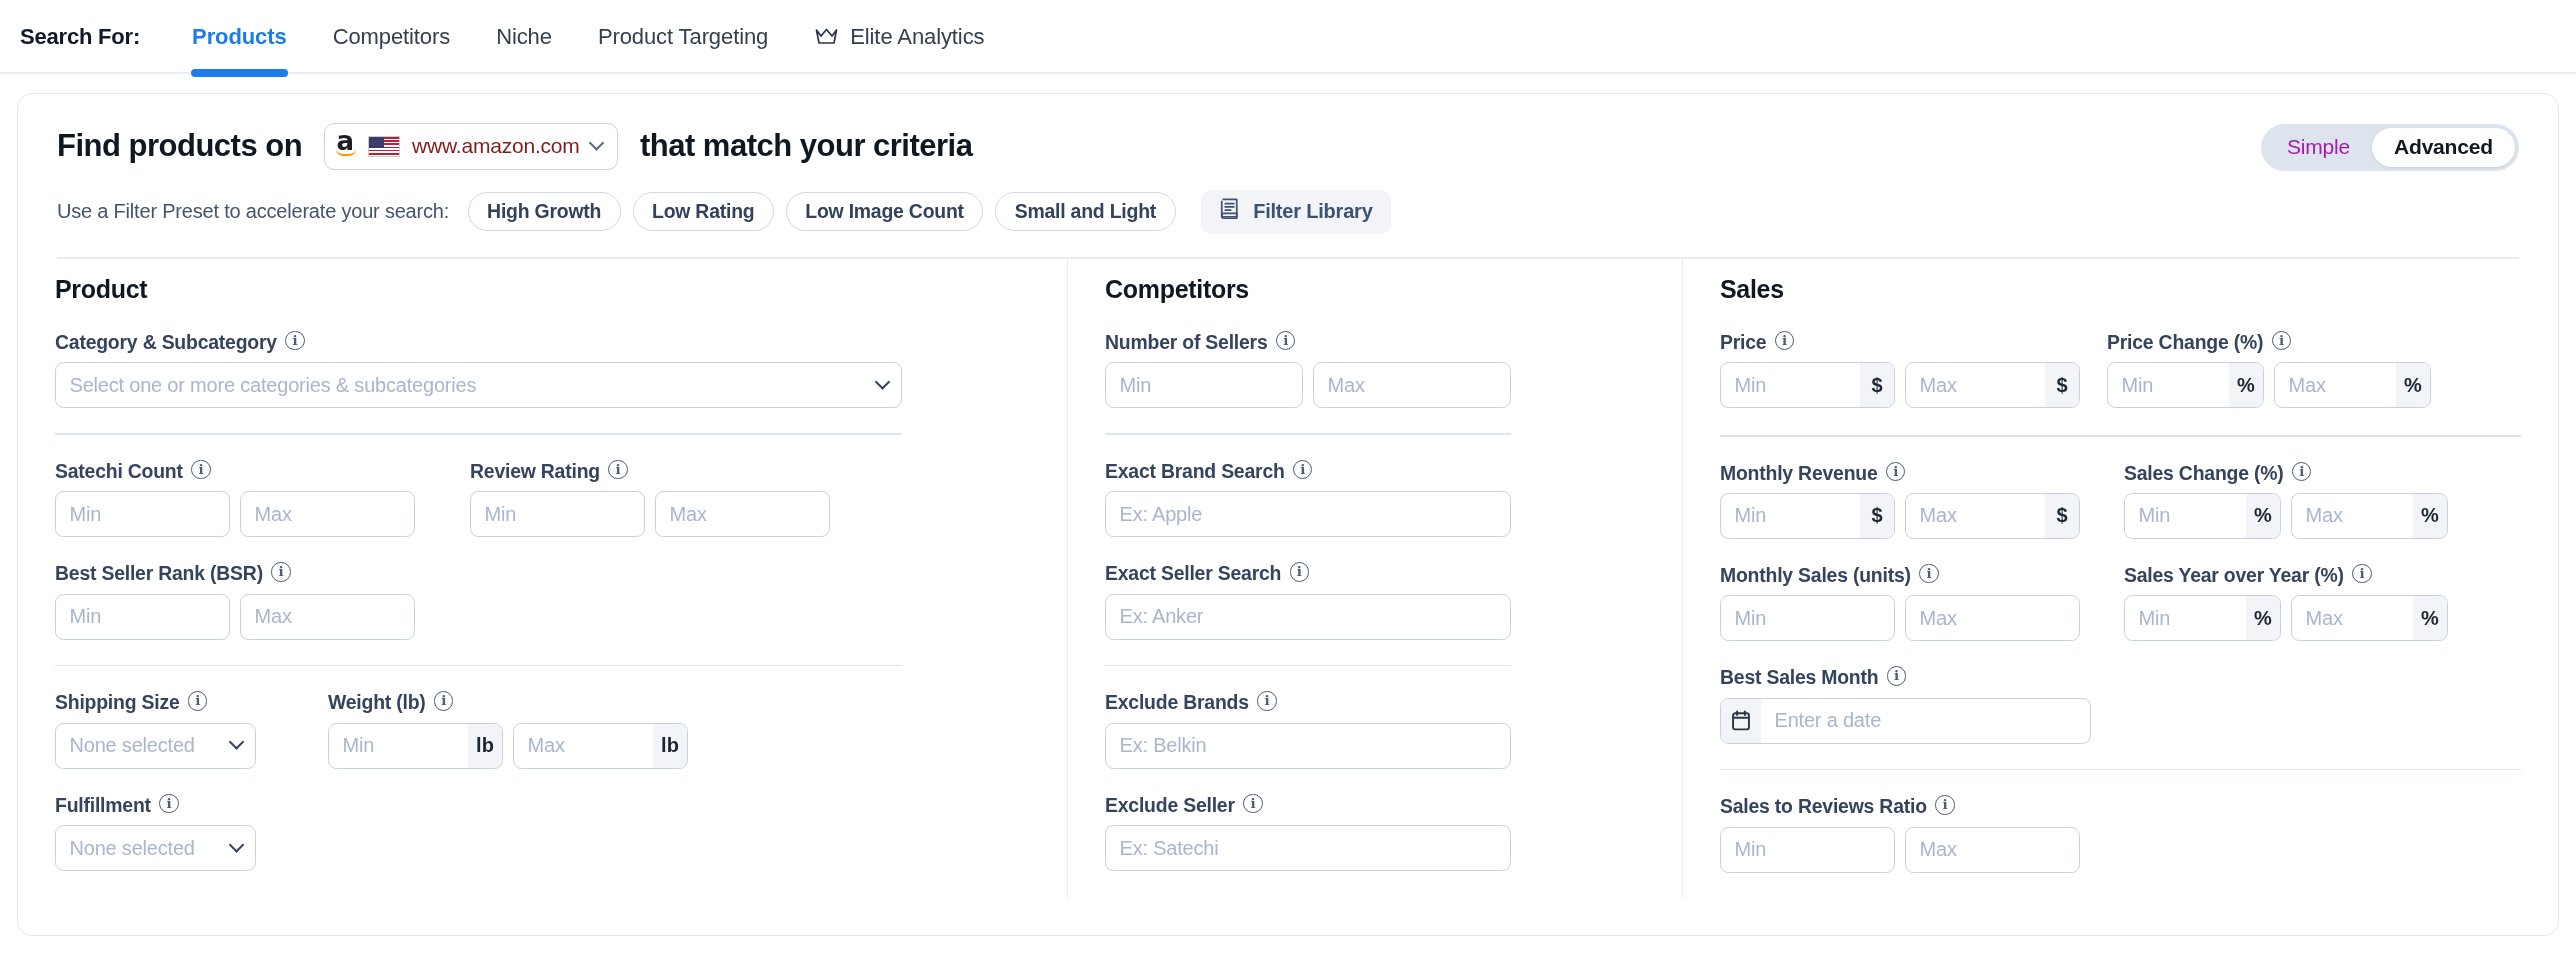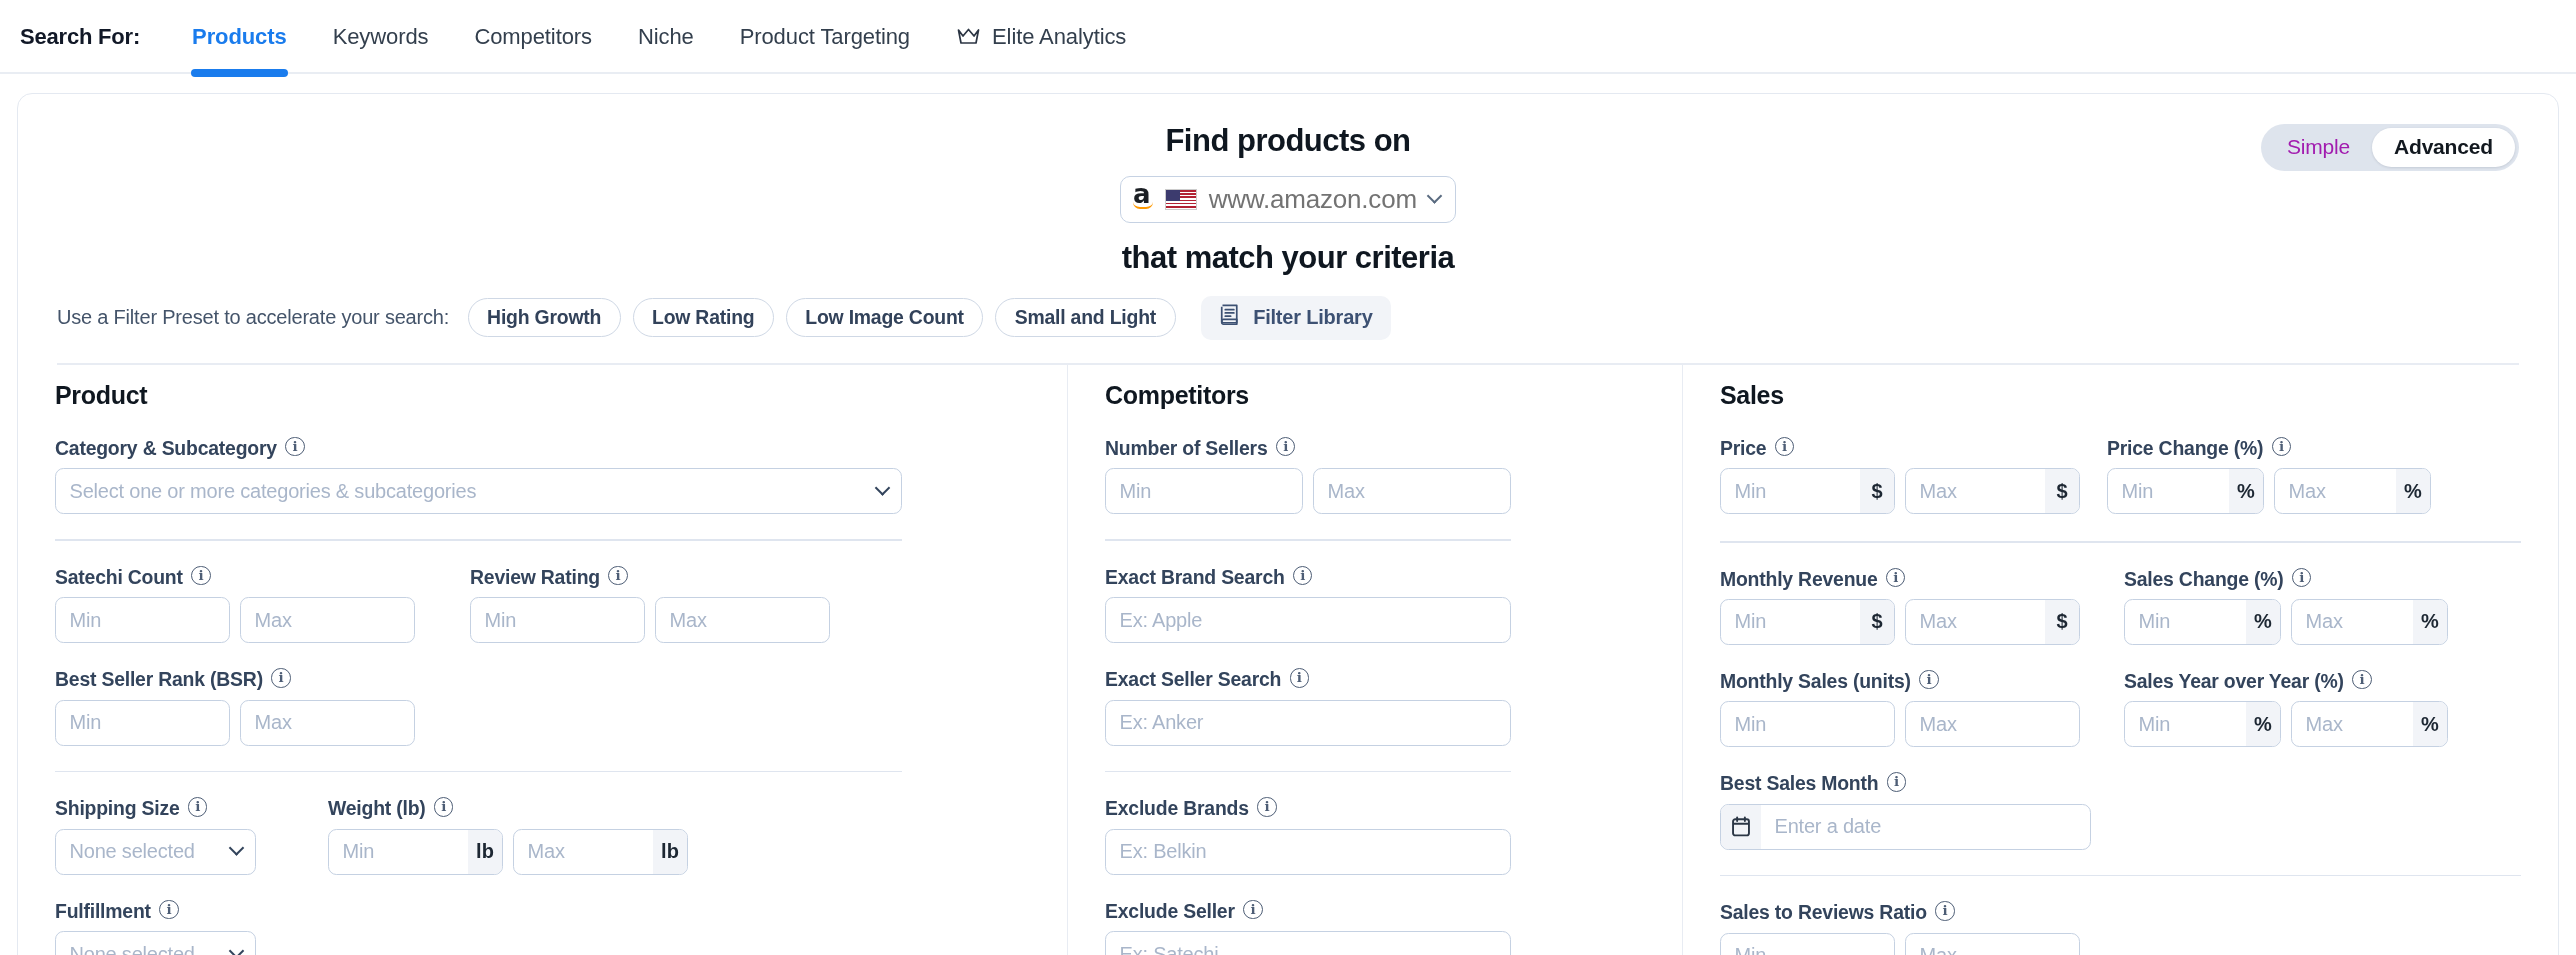--- a/index.html
+++ b/index.html
@@ -77,22 +77,21 @@
     overflow: hidden;
   }
 
   .card-head {
     padding: 29px 39px 0 39px;
     position: relative;
   }
   .head-row {
     display: flex;
     align-items: center;
-    gap: 17px;
-    flex-direction: column;
+    gap: 8px;
   }
   .head-title {
     font-size: 31px;
     font-weight: 700;
     color: #0f1720;
     letter-spacing: -0.5px;
     white-space: nowrap;
   }
   .domain-select {
     margin: 0 13.5px;
@@ -136,22 +135,22 @@
       to bottom,
       #b22234 0px, #b22234 1.6px,
       #ffffff 1.6px, #ffffff 3.2px);
   }
   .flag .canton {
     position: absolute; left: 0; top: 0;
     width: 14.3px; height: 11.4px;
     background: #3c3b6e;
   }
   .domain-text {
-    font-size: 26px;
-    color: #737373;
+    font-size: 21px;
+    color: #7f1d1d;
     letter-spacing: -0.2px;
     white-space: nowrap;
   }
   .chev {
     display: inline-block;
     width: 11px; height: 11px;
     border-right: 2.5px solid #5a6b80;
     border-bottom: 2.5px solid #5a6b80;
     transform: rotate(45deg) translate(-2.5px,-2.5px);
   }
@@ -365,23 +364,20 @@
   .sales-grid { display: flex; gap: 22px; }
 </style>
 </head>
 <body>
 
 <div class="topnav">
   <div class="searchfor-label">Search For:</div>
   <div class="nav-tabs">
     <div class="nav-tab active">
       <span>Products</span>
-    </div>
-    <div class="nav-tab">
-      <span>Keywords</span>
     </div>
     <div class="nav-tab">
       <span>Competitors</span>
     </div>
     <div class="nav-tab">
       <span>Niche</span>
     </div>
     <div class="nav-tab">
       <span>Product Targeting</span>
     </div>

